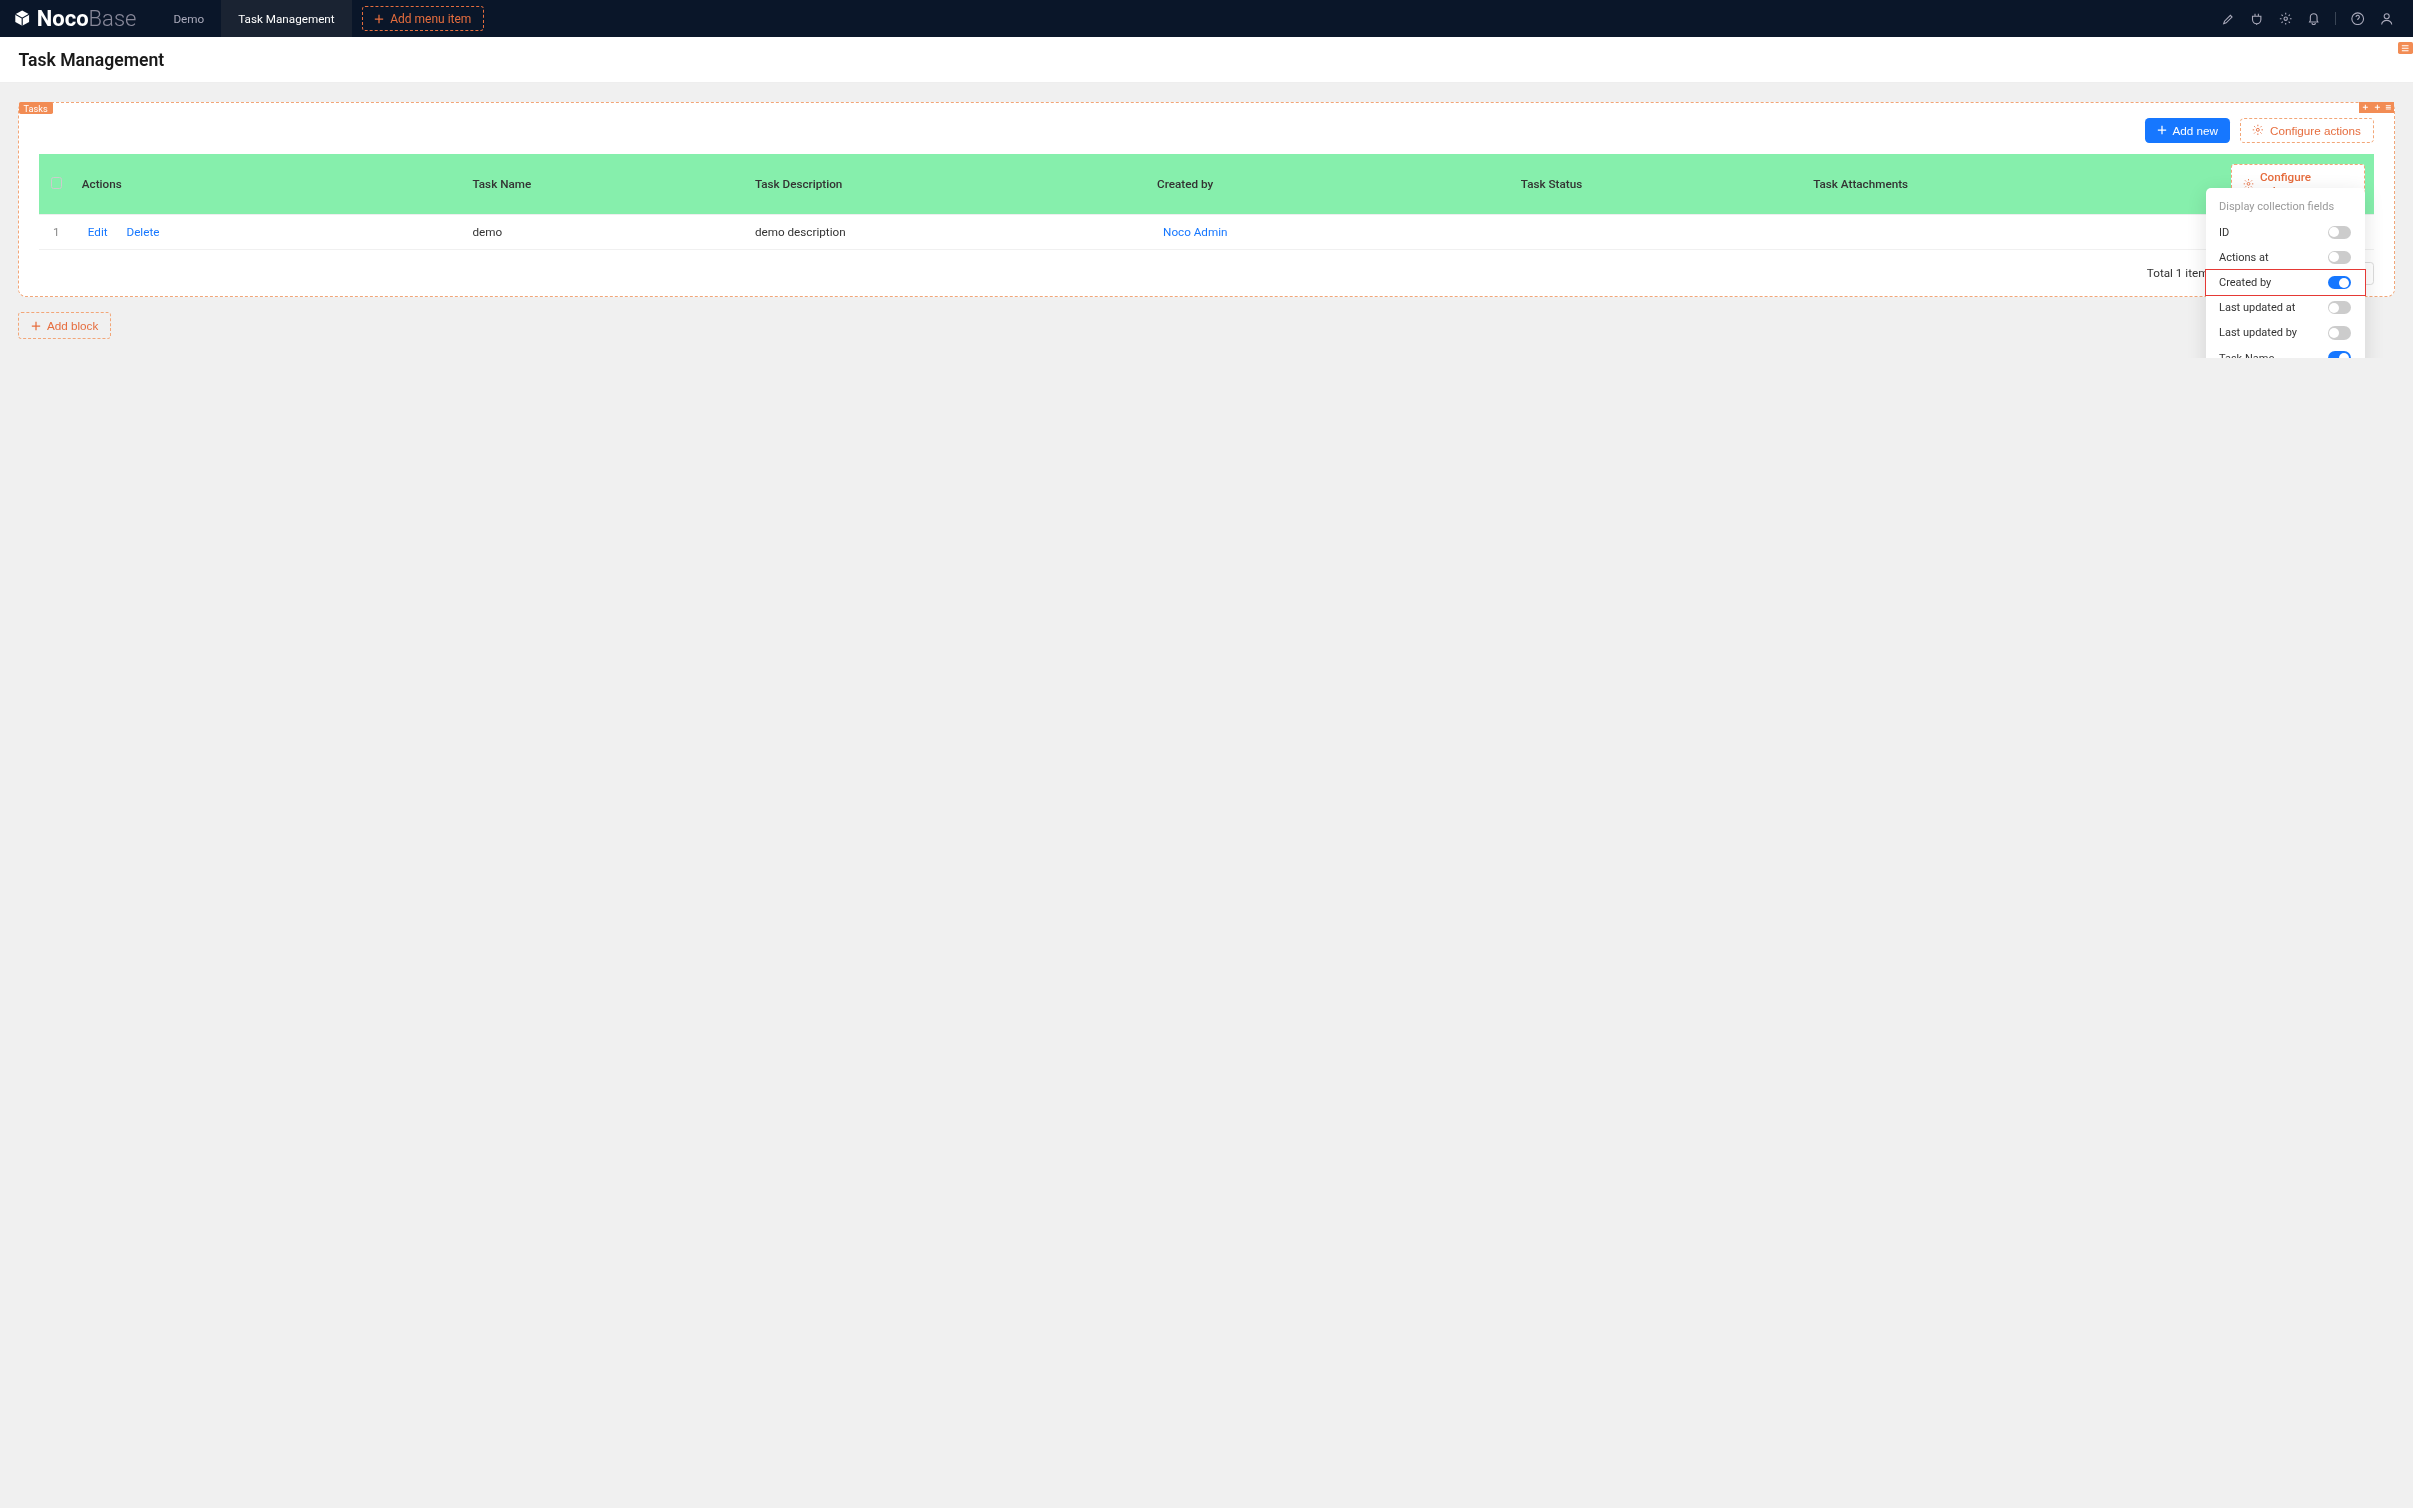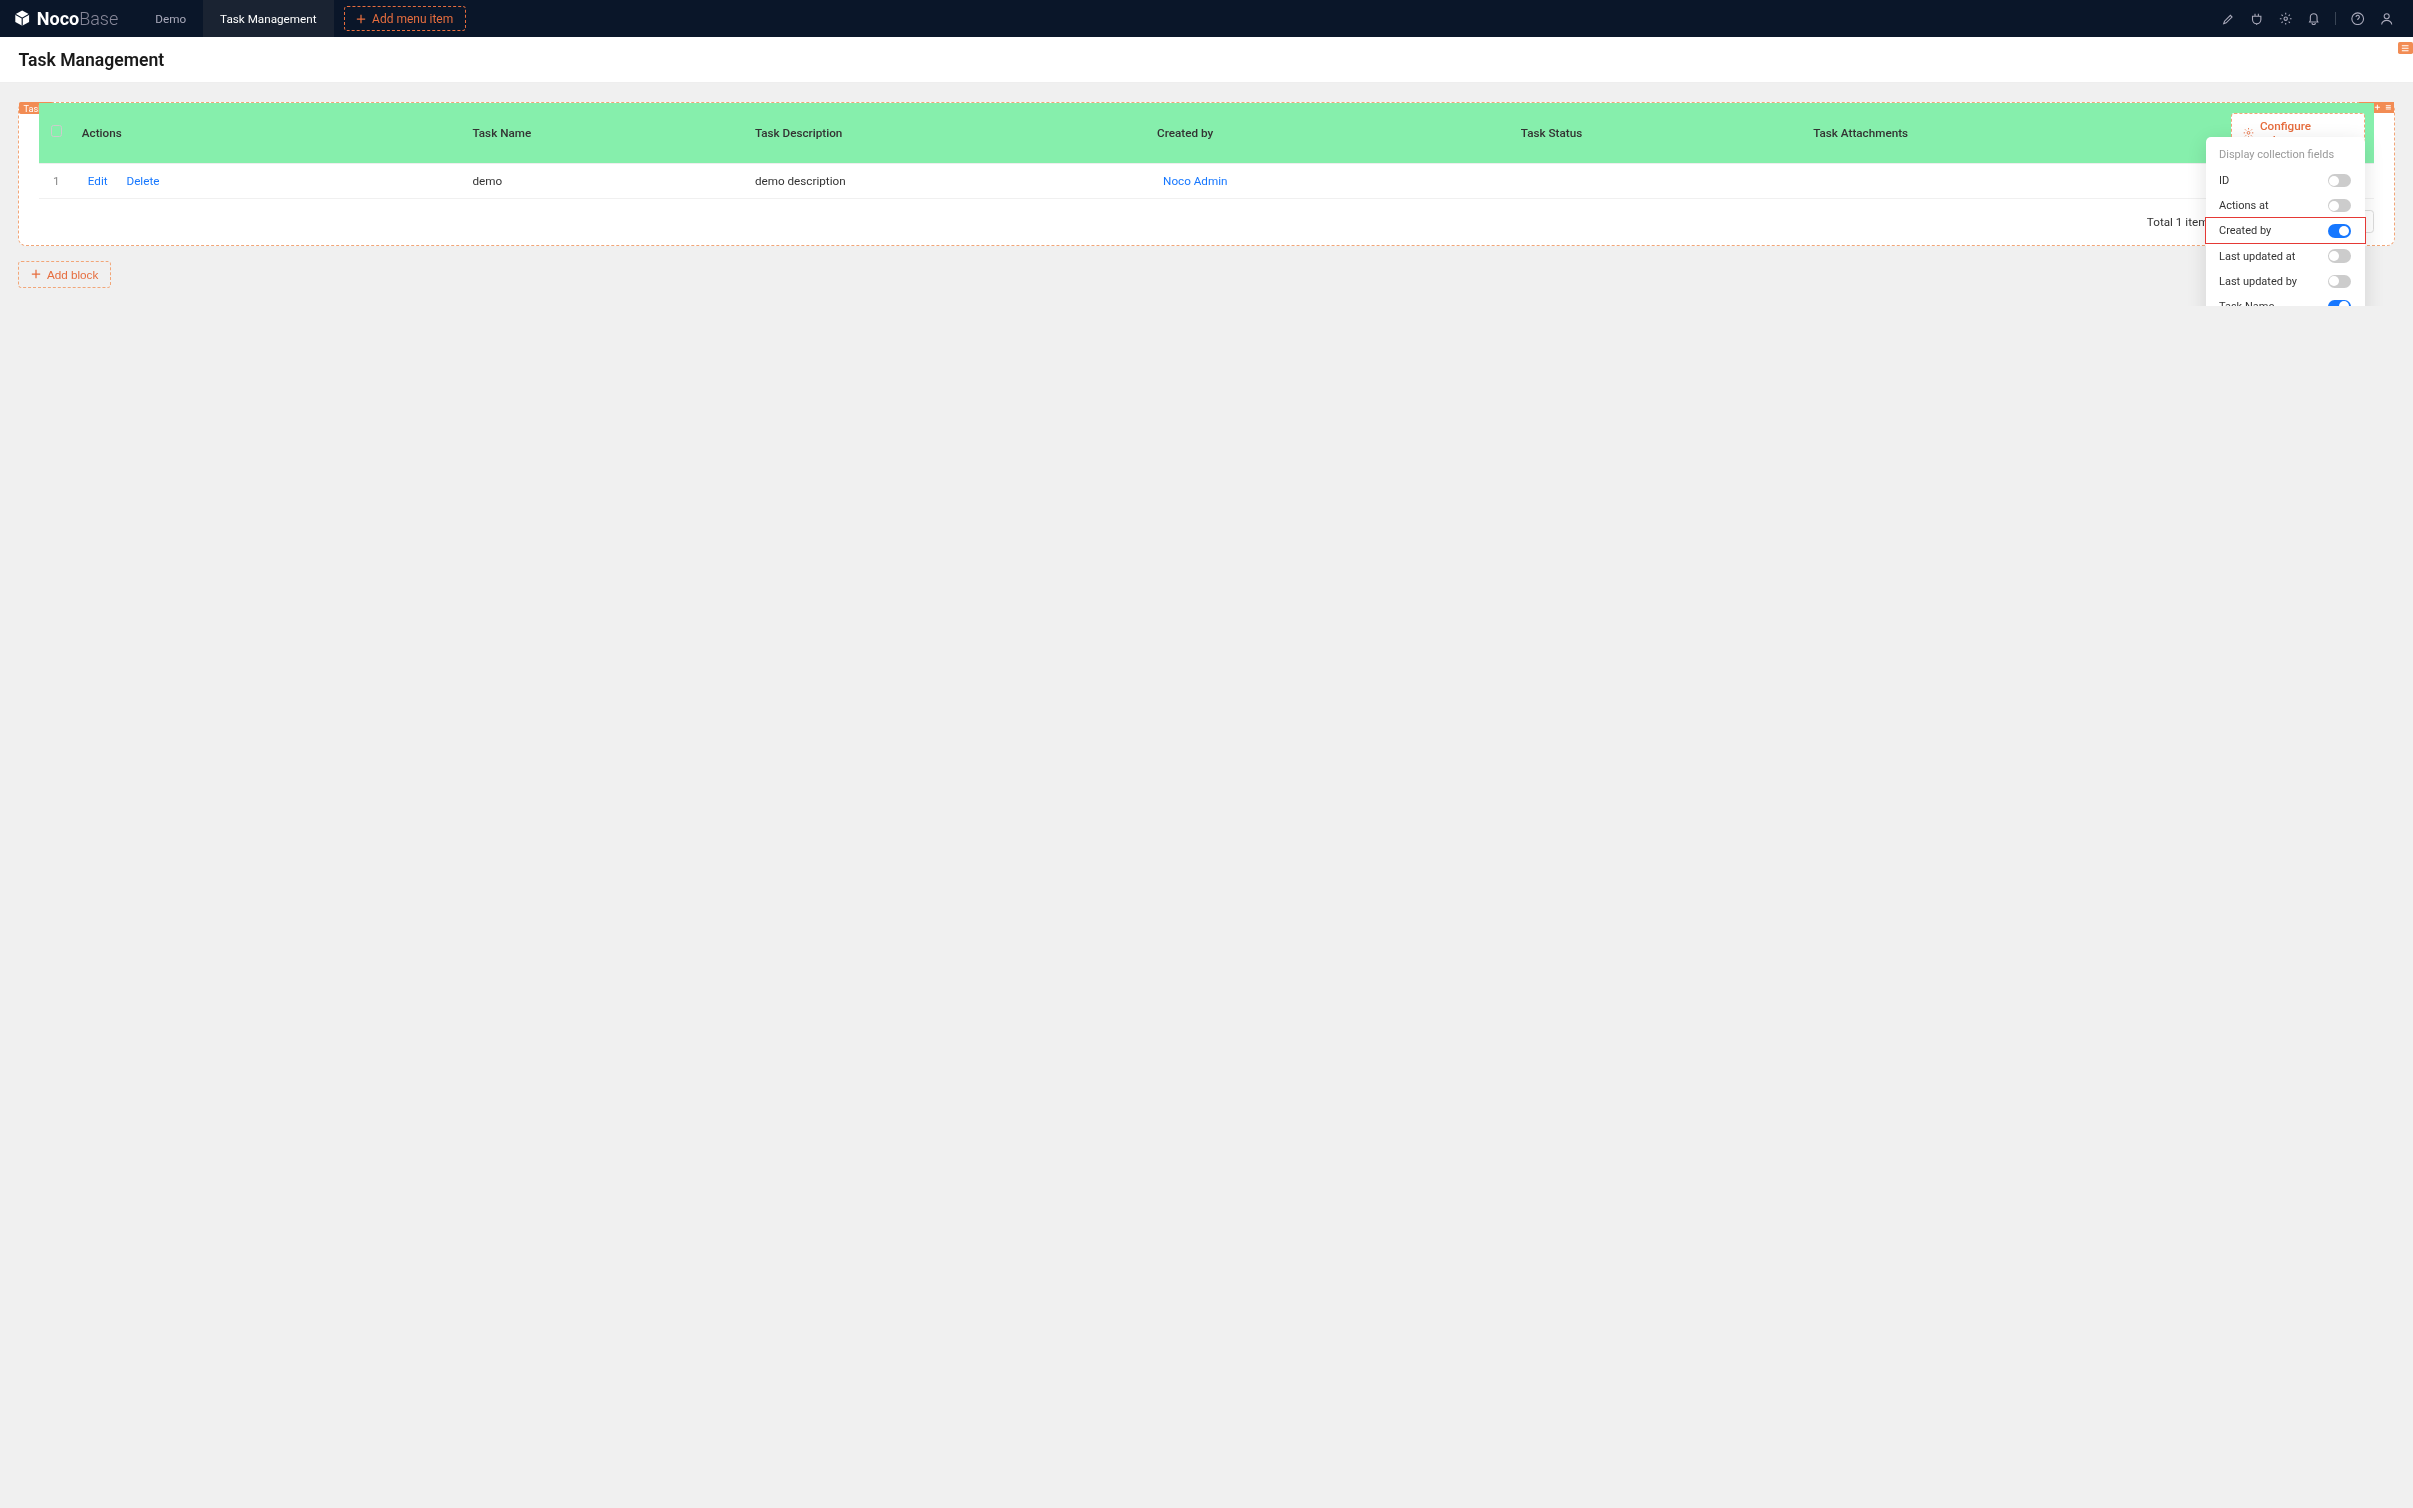--- a/index.html
+++ b/index.html
@@ -2,21 +2,21 @@
 <html style="font-size:13.4px"><head>
 <meta charset="utf-8">
 <style>
 * { box-sizing: border-box; margin: 0; padding: 0; }
 body { font-family: -apple-system, BlinkMacSystemFont, "Segoe UI", Roboto, sans-serif; background: #f0f0f0; font-size: 11.7px; color: #333; }
 
 
 .header { background: #0a1629; height: 37px; display: flex; align-items: center; padding: 0 6.7px; position: relative; }
 .logo { display: flex; align-items: center; gap: 5px; margin-right: 20px; padding-left: 6.7px; }
 .logo-icon { width: 18.4px; height: 18.4px; color: #fff; }
-.logo-text { color: #fff; font-size: 18px; font-weight: 700; }
+.logo-text { color: #fff; font-size: 22px; font-weight: 700; }
 .logo-text .thin { font-weight: 300; color: #889; }
 .nav-tabs { display: flex; align-items: stretch; height: 37px; }
 .nav-tab { color: #aab; padding: 0 17px; display: flex; align-items: center; cursor: pointer; font-size: 11.7px; }
 .nav-tab.active { background: #1a2332; color: #fff; }
 .add-menu-btn { margin-left: 10px; border: 0.8px dashed #e66d3e; color: #e66d3e; padding: 4.2px 11.7px; border-radius: 3.4px; display: flex; align-items: center; gap: 5.9px; cursor: pointer; font-size: 12px; }
 .header-icons { margin-left: auto; display: flex; align-items: center; gap: 15px; padding-right: 13.4px; }
 .header-icon { color: #aab; cursor: pointer; width: 13.4px; height: 13.4px; }
 .header-divider { width: 0.8px; height: 13.4px; background: #3a4555; }
 
 
@@ -145,20 +145,35 @@
             <path d="M4 1v6M1 4h6" stroke="#fff" stroke-width="1.2"></path>
           </svg>
         </div>
       <div class="block-control">
           <svg width="6.7" height="6.7" viewBox="0 0 8 8">
             <path d="M1 2h6M1 4h6M1 6h6" stroke="#fff" stroke-width="1.1"></path>
           </svg>
         </div>
     </div>
 
+    <div class="action-bar">
+      <button class="btn btn-primary">
+        <svg width="10" height="10" viewBox="0 0 12 12">
+            <path d="M6 1v10M1 6h10" stroke="#fff" stroke-width="1.5"></path>
+          </svg>
+        <span>Add new</span>
+      </button>
+      <button class="btn btn-dashed">
+        <svg width="11.7" height="11.7" viewBox="0 0 16 16" fill="none" stroke="#e66d3e" stroke-width="1.3">
+            <circle cx="8" cy="8" r="2"></circle>
+            <path d="M8 1v2M8 13v2M1 8h2M13 8h2M3 3l1.5 1.5M11.5 11.5L13 13M3 13l1.5-1.5M11.5 4.5L13 3"></path>
+          </svg>
+        <span>Configure actions</span>
+      </button>
+    </div>
 
     <div class="table-wrap">
       <table>
         <thead>
           <tr>
             <th><span class="checkbox"></span></th>
             <th>Actions</th>
             <th>Task Name</th>
             <th>Task Description</th>
             <th>Created by</th>

